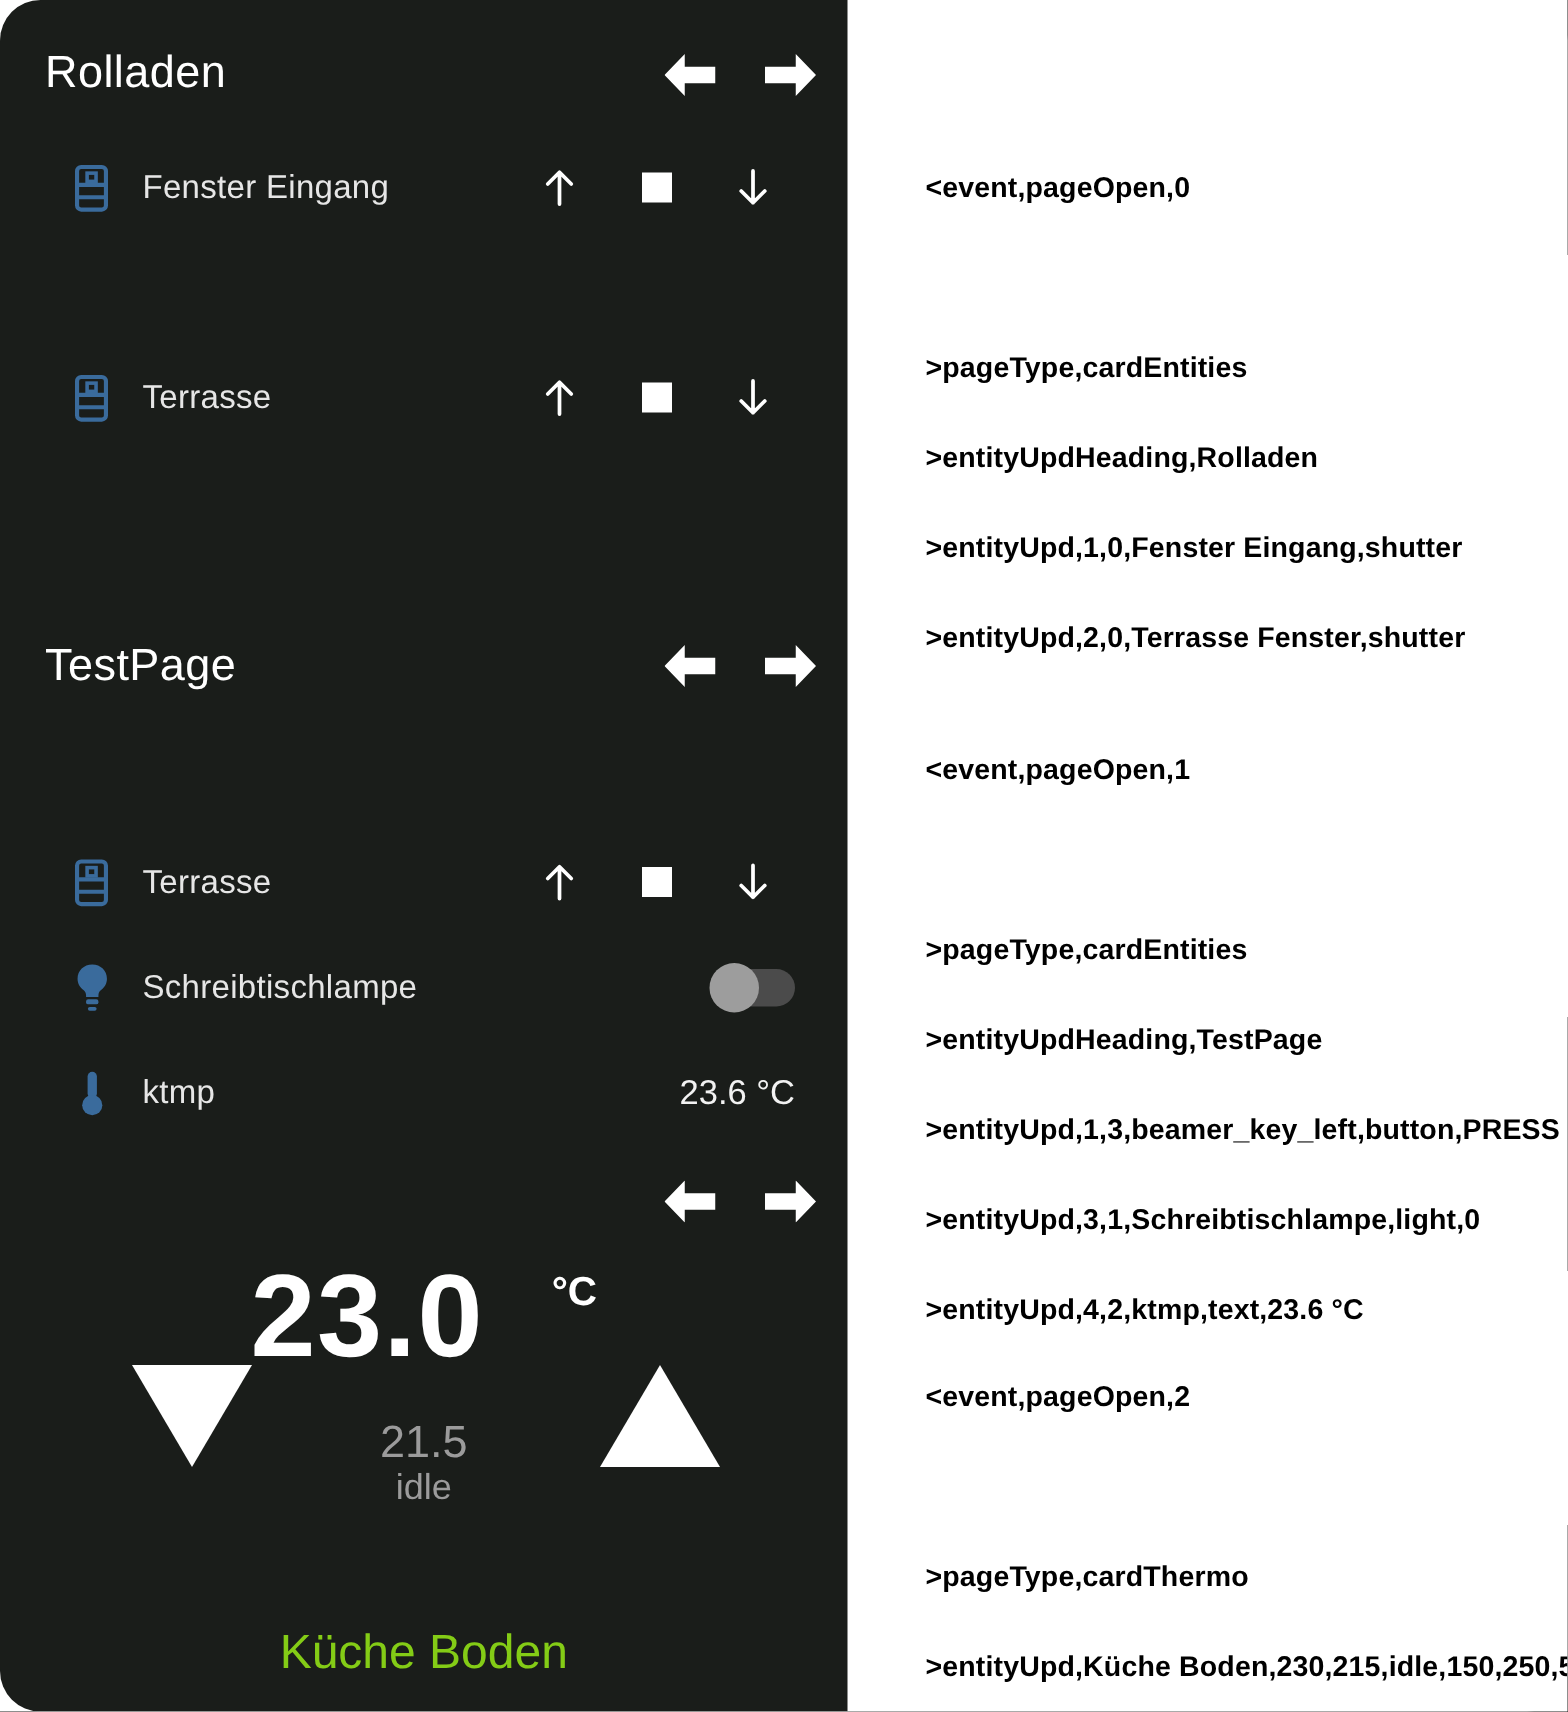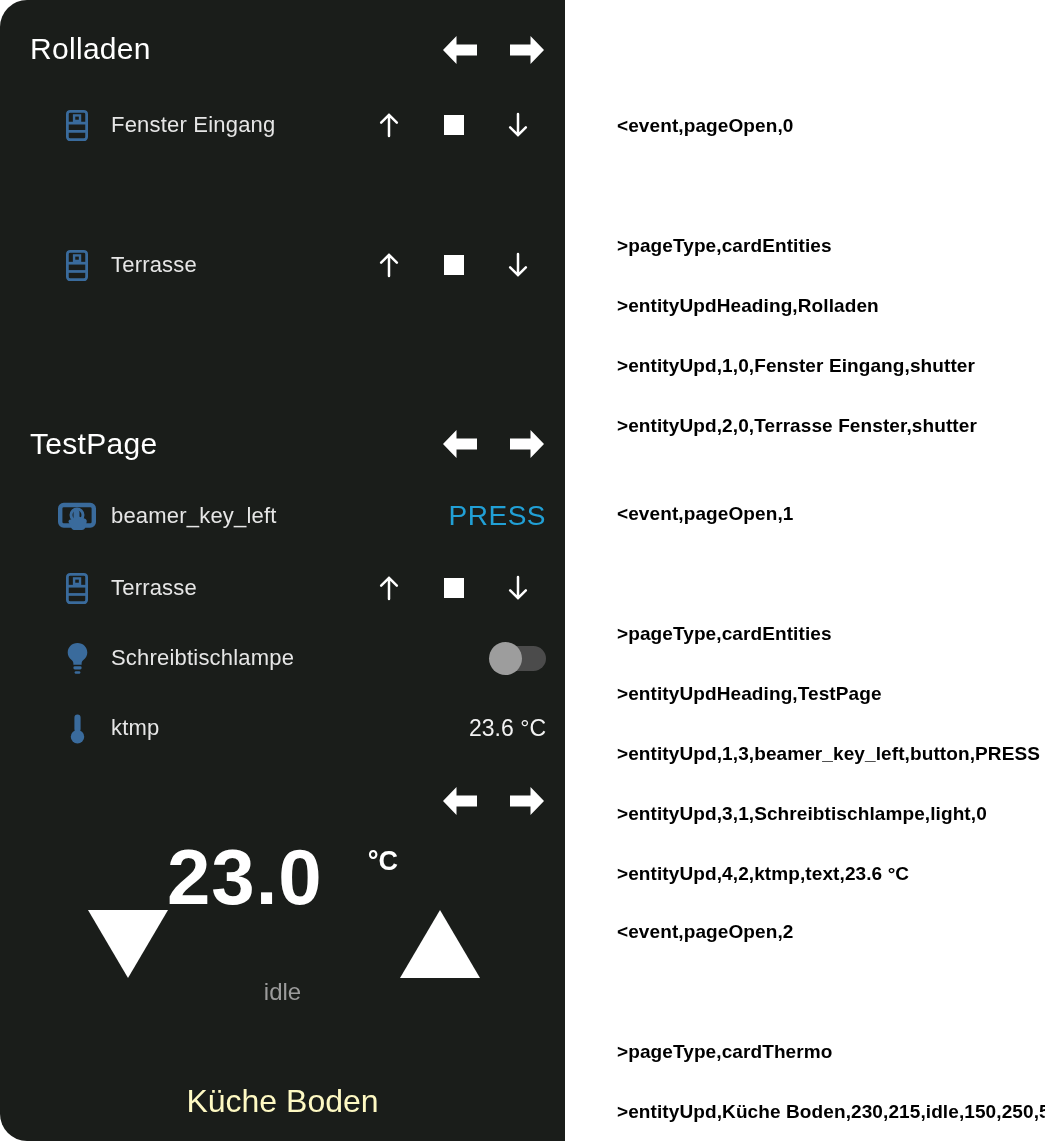--- a/index.html
+++ b/index.html
@@ -12,21 +12,21 @@
   .panel { position:absolute; left:0; top:0; width:565px; height:1141px; background:#1a1d1a; }
 
   .page-title {
     position:absolute; left:30px; font-size:30px; line-height:38px;
     font-weight:400; color:#ffffff; letter-spacing:.3px;
   }
   .nav { position:absolute; width:34px; height:28px; cursor:pointer; }
   .nav.prev { left:443px; } .nav.next { left:510px; }
   .nav svg { display:block; }
 
-  .row { position:absolute; left:16px; width:565px; height:56px; }
+  .row { position:absolute; left:0; width:565px; height:56px; }
   .row .icon {
     position:absolute; left:42px; top:0; bottom:0; width:38px;
     display:flex; align-items:center; justify-content:center; color:#3a6b9c;
   }
   .row .label {
     position:absolute; left:95px; top:0; bottom:0; display:flex; align-items:center;
     font-size:22px; color:#e6e6e6; letter-spacing:.2px;
   }
   .ctl { position:absolute; top:0; bottom:0; display:flex; align-items:center; justify-content:center; color:#ffffff; cursor:pointer; }
   .ctl.up   { left:361px; width:24px; }
@@ -52,21 +52,21 @@
   .thermo-temp .big { font-size:78px; line-height:78px; font-weight:700; letter-spacing:1px; }
   .thermo-temp .unit { font-size:27px; line-height:27px; font-weight:700; margin-left:9px; position:relative; top:10px; }
   .tri { position:absolute; top:910px; cursor:pointer; }
   .tri.down { left:88px; }
   .tri.up   { left:400px; }
   .thermo-target, .thermo-state, .thermo-name {
     position:absolute; left:0; width:565px; text-align:center;
   }
   .thermo-target { top:946px; font-size:30px; line-height:32px; color:#9b9b9b; }
   .thermo-state  { top:979px; font-size:24px; line-height:26px; color:#9b9b9b; }
-  .thermo-name   { top:1082px; font-size:32px; line-height:38px; color:#fef9c3; }
+  .thermo-name   { top:1082px; font-size:32px; line-height:38px; color:#84cc16; }
 
   
   .log { position:absolute; left:617px; top:0; width:428px; color:#000; }
   .log-block { position:absolute; left:0; white-space:pre; }
   .log-line { font-size:19px; line-height:24px; font-weight:700; letter-spacing:.1px; }
   .log-gap { height:24px; }
 </style>
 </head>
 <body>
 
@@ -144,31 +144,20 @@
       <span><svg width="34" height="28" viewBox="0 0 34 28">
             <path d="M13.5 0 L0 14 L13.5 28 L13.5 19.5 L34 19.5 L34 8.5 L13.5 8.5 Z" fill="#fff"></path>
           </svg></span>
     </div>
     <div class="nav next" style="top:430px">
       <span><svg width="34" height="28" viewBox="0 0 34 28">
             <path d="M20.5 0 L34 14 L20.5 28 L20.5 19.5 L0 19.5 L0 8.5 L20.5 8.5 Z" fill="#fff"></path>
           </svg></span>
     </div>
 
-    <div class="row" style="top:488px">
-      <span class="icon">
-        <svg width="38" height="36" viewBox="0 0 38 36">
-          <rect x="2.2" y="7" width="33.6" height="20.5" rx="3.5" fill="none" stroke="currentColor" stroke-width="4.4"></rect>
-          <circle cx="19" cy="17" r="6" fill="none" stroke="currentColor" stroke-width="3"></circle>
-          <path fill="currentColor" d="M17.5 10.5c2.2 0 4 1.8 4 4v4.2l5.6 2.1c1.2.5 1.9 1.7 1.6 3l-1.3 5.4c-.4 1.6-1.8 2.8-3.5 2.8h-7.2c-1.4 0-2.7-.8-3.3-2.1l-2.7-5.6c-.6-1.3.3-2.8 1.7-2.9l3.1-.2v-6.7c0-2.2 1.8-4 4-4z"></path>
-        </svg>
-      </span>
-      <span class="label">beamer_key_left</span>
-      <span class="value press">PRESS</span>
-    </div>
 
     <div class="row" style="top:560px">
       <span class="icon">
         <svg width="22" height="33" viewBox="0 0 24 34" fill="none" stroke="currentColor" stroke-width="3">
           <rect x="1.5" y="1.5" width="21" height="31" rx="3"></rect>
           <rect x="8.8" y="6" width="6.5" height="6" stroke-width="2.6"></rect>
           <path d="M2 14.5 H22"></path>
             <path d="M2 23.5 H22"></path>
         </svg>
       </span>
@@ -234,20 +223,21 @@
       <svg width="80" height="68" viewBox="0 0 80 68">
           <polygon points="0,0 80,0 40,68" fill="#fff"></polygon>
         </svg>
     </span>
     <span class="tri up">
       <svg width="80" height="68" viewBox="0 0 80 68">
           <polygon points="40,0 80,68 0,68" fill="#fff"></polygon>
         </svg>
     </span>
 
+    <div class="thermo-target">21.5</div>
     <div class="thermo-state">idle</div>
     <div class="thermo-name">Küche Boden</div>
 
   </div>
 
   <div class="log">
 
     <div class="log-block" style="top:78px">
       <div class="log-line">&lt;event,pageOpen,0</div>
       <div class="log-gap"></div>

